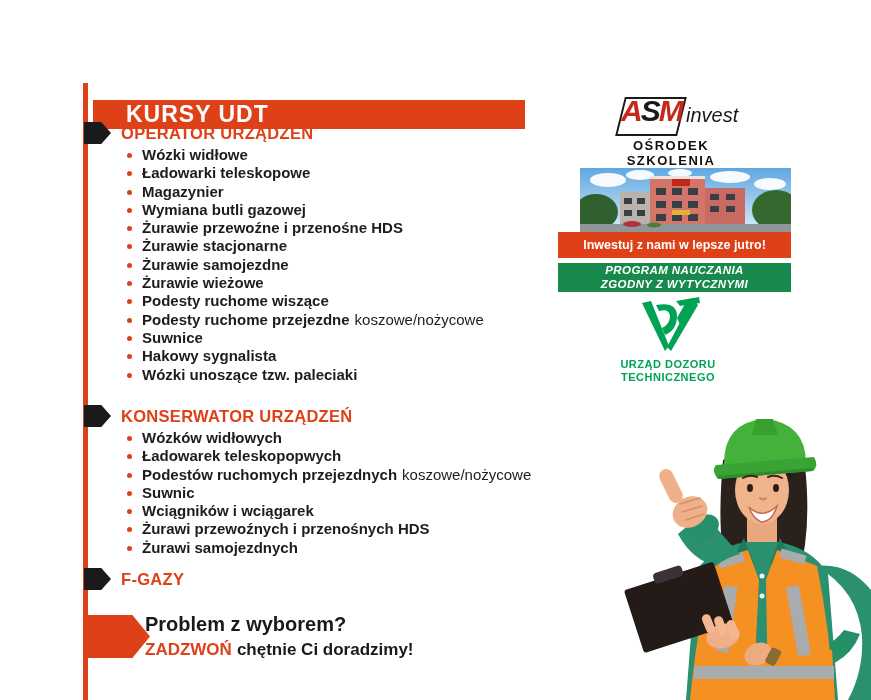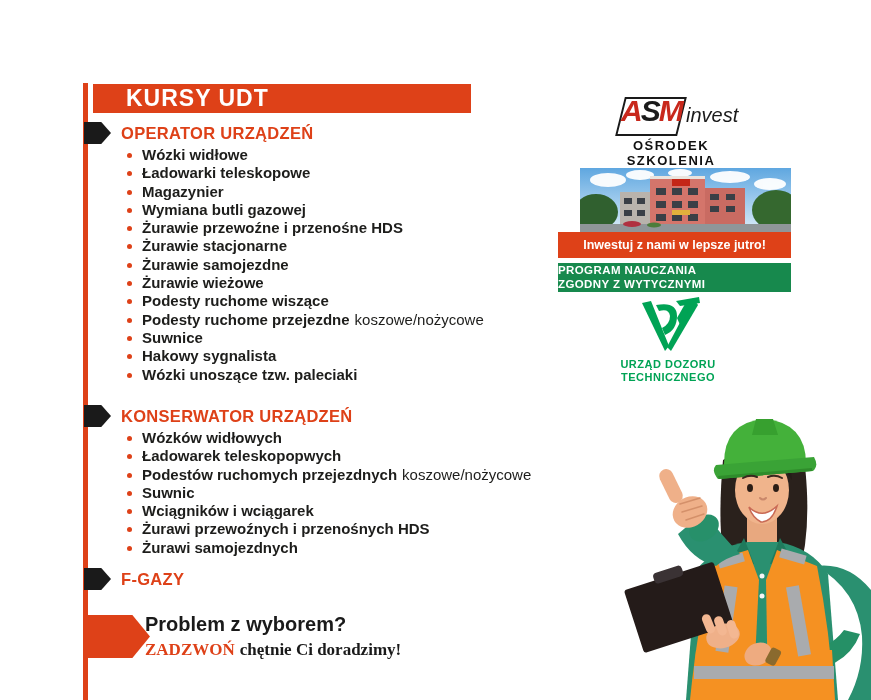--- a/index.html
+++ b/index.html
@@ -3,21 +3,21 @@
 <meta charset="utf-8">
 <style>
   html,body{margin:0;padding:0;background:#fff;}
   .poster{position:relative;width:871px;height:700px;background:#ffffff;
           font-family:"Liberation Sans",sans-serif;overflow:hidden;}
 
   
   .rail{position:absolute;left:83px;top:83px;width:5px;height:617px;background:var(--accent-orange);}
 
   
-  .banner{position:absolute;left:93px;top:84px;width:378px;height:29px;background:var(--accent-orange);
+  .banner{position:absolute;left:93px;top:100px;width:432px;height:29px;background:var(--accent-orange);
           display:flex;align-items:center;}
   .banner span{color:#fff;font-weight:bold;font-size:23px;letter-spacing:1px;padding-left:33px;}
 
   
   .sec-head{position:absolute;left:121px;height:24px;}
   .sec-head h2{margin:0;font-size:16.5px;font-weight:bold;letter-spacing:.3px;color:var(--accent-orange);line-height:24px;}
   .black-arrow{position:absolute;left:-37px;top:1px;width:27px;height:22px;background:var(--arrow-black);
                clip-path:polygon(0 0,64% 0,100% 50%,64% 100%,0 100%);}
 
   
@@ -25,40 +25,40 @@
   ul.list li{line-height:18.3px;font-size:15px;color:#1d1d1b;font-weight:bold;white-space:nowrap;}
   ul.list .dot{display:inline-block;width:5px;height:5px;border-radius:50%;
                background:var(--accent-orange);margin-right:10px;vertical-align:2px;}
   ul.list .n{font-weight:normal;margin-left:5px;}
 
   
   .cta-arrow{position:absolute;left:87px;top:615px;width:63px;height:43px;background:var(--accent-orange);
              clip-path:polygon(0 0,72% 0,100% 50%,72% 100%,0 100%);}
   .cta-text{position:absolute;left:145px;top:613px;}
   .cta-line1{font-size:20px;font-weight:bold;color:#1a1a1a;}
-  .cta-line2{font-size:17px;font-weight:bold;color:#1a1a1a;margin-top:4px;font-family:Liberation Serif, serif;}
+  .cta-line2{font-size:17px;font-weight:bold;color:#1a1a1a;margin-top:4px;}
   .cta-line2 .hl{color:var(--accent-orange);margin-right:5px;}
 
   
   .logo-frame{position:absolute;left:620px;top:97px;width:58px;height:35px;
               border:2.5px solid #1a1a1a;transform:skewX(-14deg);}
   .logo-letters{position:absolute;left:621px;top:94px;font-size:30px;font-weight:bold;font-style:italic;letter-spacing:-2px;}
   .logo-letters .a,.logo-letters .m{color:#c8281c;}
   .logo-letters .s{color:#1a1a1a;}
   .logo-invest{position:absolute;left:686px;top:104px;font-size:20px;font-style:italic;color:#1a1a1a;}
   .subtitle{position:absolute;left:596px;top:138px;width:150px;text-align:center;
             font-size:13px;font-weight:bold;letter-spacing:1.5px;color:#111;}
 
   
   .photo{position:absolute;left:580px;top:168px;width:211px;height:64px;overflow:hidden;}
   .banner-orange{position:absolute;left:558px;top:232px;width:233px;height:26px;background:var(--accent-orange);
                  display:flex;align-items:center;justify-content:center;color:#fff;font-weight:bold;font-size:12.5px;}
   .banner-green{position:absolute;left:558px;top:263px;width:233px;height:29px;background:var(--banner-green);
-                display:flex;flex-direction:column;align-items:flex-start;justify-content:center;
-                color:#fff;font-weight:bold;font-size:11.5px;line-height:13.5px;letter-spacing:.4px;}
+                display:flex;flex-direction:column;align-items:center;justify-content:center;
+                color:#fff;font-weight:bold;font-size:11.5px;line-height:13.5px;letter-spacing:.4px;font-style:italic;}
 
   
   .udt{position:absolute;left:593px;top:296px;width:150px;text-align:center;}
   .udt svg{display:block;margin:0 auto;}
   .udt-name{margin-top:4px;font-size:11px;font-weight:bold;letter-spacing:.5px;
             color:var(--udt-green);line-height:13px;}
 
   
   .trainer{position:absolute;left:620px;top:408px;width:251px;height:292px;}
 </style>

